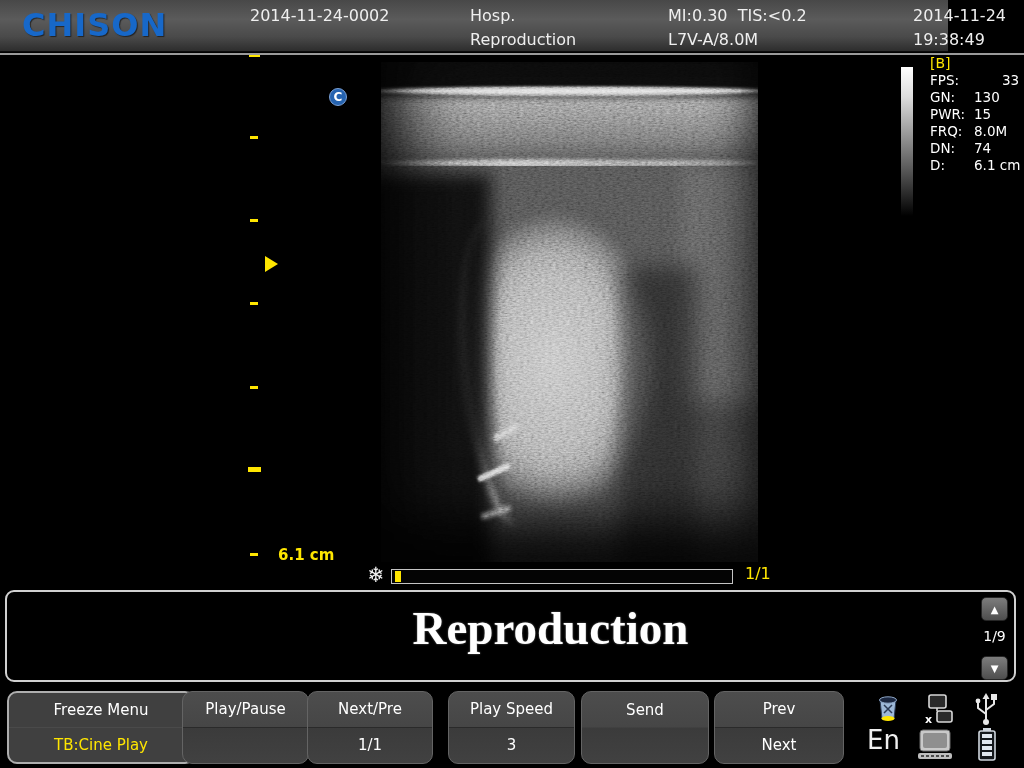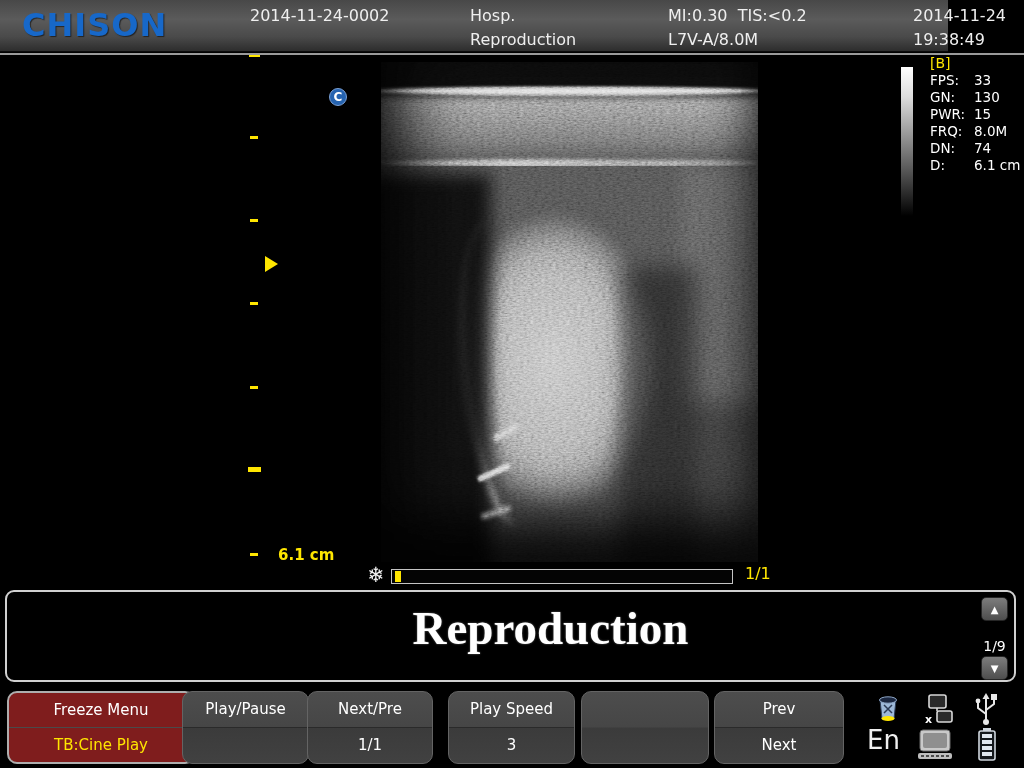--- a/index.html
+++ b/index.html
@@ -98,28 +98,28 @@
   #banner-title { position:absolute; left:0; top:9px; width:100%; text-align:center;
                   transform:translateX(40px); font-family:"Liberation Serif", serif;
                   font-weight:bold; font-size:47px; color:#ffffff;
                   text-shadow:0 0 2px rgba(255,255,255,.45); }
   .banner-btn { position:absolute; right:6px; width:27px; height:24px;
                 background:linear-gradient(180deg,#7d7d7d,#4e4e4e); border:1px solid #262626;
                 border-radius:5px; color:#fff; font-size:10px; text-align:center;
                 line-height:23px; cursor:pointer; }
   #banner-up   { top:5px; }
   #banner-down { top:64px; }
-  #banner-page { position:absolute; right:4px; top:46px; width:31px; text-align:center;
+  #banner-page { position:absolute; right:4px; top:36px; width:31px; text-align:center;
                  font-size:14px; color:#ffffff; }
 
   
   .sk { position:absolute; top:691px; height:73px; border-radius:10px; overflow:hidden; }
   .sk-gray { background:linear-gradient(180deg,#4d4d4d 0%,#464646 49%,#3b3b3b 51%,#414141 100%);
              border:1px solid #646464; }
-  #sk0 { left:7px;  width:188px; background:#7f1d1d; border:2px solid #aeaeae; }
+  #sk0 { left:7px;  width:188px; background:#404040; border:2px solid #aeaeae; }
   #sk1 { left:182px; width:127px; }
   #sk2 { left:307px; width:126px; }
   #sk3 { left:448px; width:127px; }
   #sk4 { left:581px; width:128px; }
   #sk5 { left:714px; width:130px; }
   .sk-top, .sk-bottom { height:50%; display:flex; align-items:center; justify-content:center;
                         font-size:15px; color:#ffffff; }
   .sk-top { border-bottom:1px solid #2a2a2a; }
   #sk0 .sk-top { border-bottom:1px solid #4a4a4a; }
   #sk0 .sk-bottom { color:#ffe600; }
@@ -180,21 +180,21 @@
       <feComponentTransfer>
           <feFuncA type="linear" slope="0" intercept="1"></feFuncA>
         </feComponentTransfer>
     </filter>
     <rect x="0" y="0" width="377" height="500" filter="url(#speckle)"></rect>
   </svg>
 </div>
 
 <div id="gray-bar"></div>
 <div id="mode-label">[B]</div>
-<div class="param" style="top:72px;">
+<div class="param" style="top:72px;gap:28px;">
   <span class="pl">FPS:</span>
   <span class="pv">33</span>
 </div>
 <div class="param" style="top:89px;">
   <span class="pl">GN:</span>
   <span class="pv">130</span>
 </div>
 <div class="param" style="top:106px;">
   <span class="pl">PWR:</span>
   <span class="pv">15</span>
@@ -235,20 +235,21 @@
 </div>
 <div id="sk2" class="sk sk-gray">
   <div class="sk-top">Next/Pre</div>
   <div class="sk-bottom">1/1</div>
 </div>
 <div id="sk3" class="sk sk-gray">
   <div class="sk-top">Play Speed</div>
   <div class="sk-bottom">3</div>
 </div>
 <div id="sk4" class="sk sk-gray">
+  <div class="sk-bottom">Send</div>
 </div>
 <div id="sk5" class="sk sk-gray">
   <div class="sk-top">Prev</div>
   <div class="sk-bottom">Next</div>
 </div>
 
 <svg class="sticon" style="left:872px; top:693px;" width="32" height="32" xmlns="http://www.w3.org/2000/svg">
   <path d="M8,7 L24,7 L22,26 L10,26 Z" fill="#9db8d8" stroke="#2a3a55" stroke-width="1"></path>
   <ellipse cx="16" cy="7" rx="8.5" ry="3.2" fill="#1b2740" stroke="#8fa8c8" stroke-width="1"></ellipse>
   <ellipse cx="16" cy="25.5" rx="6.5" ry="2.4" fill="#ffe600"></ellipse>

